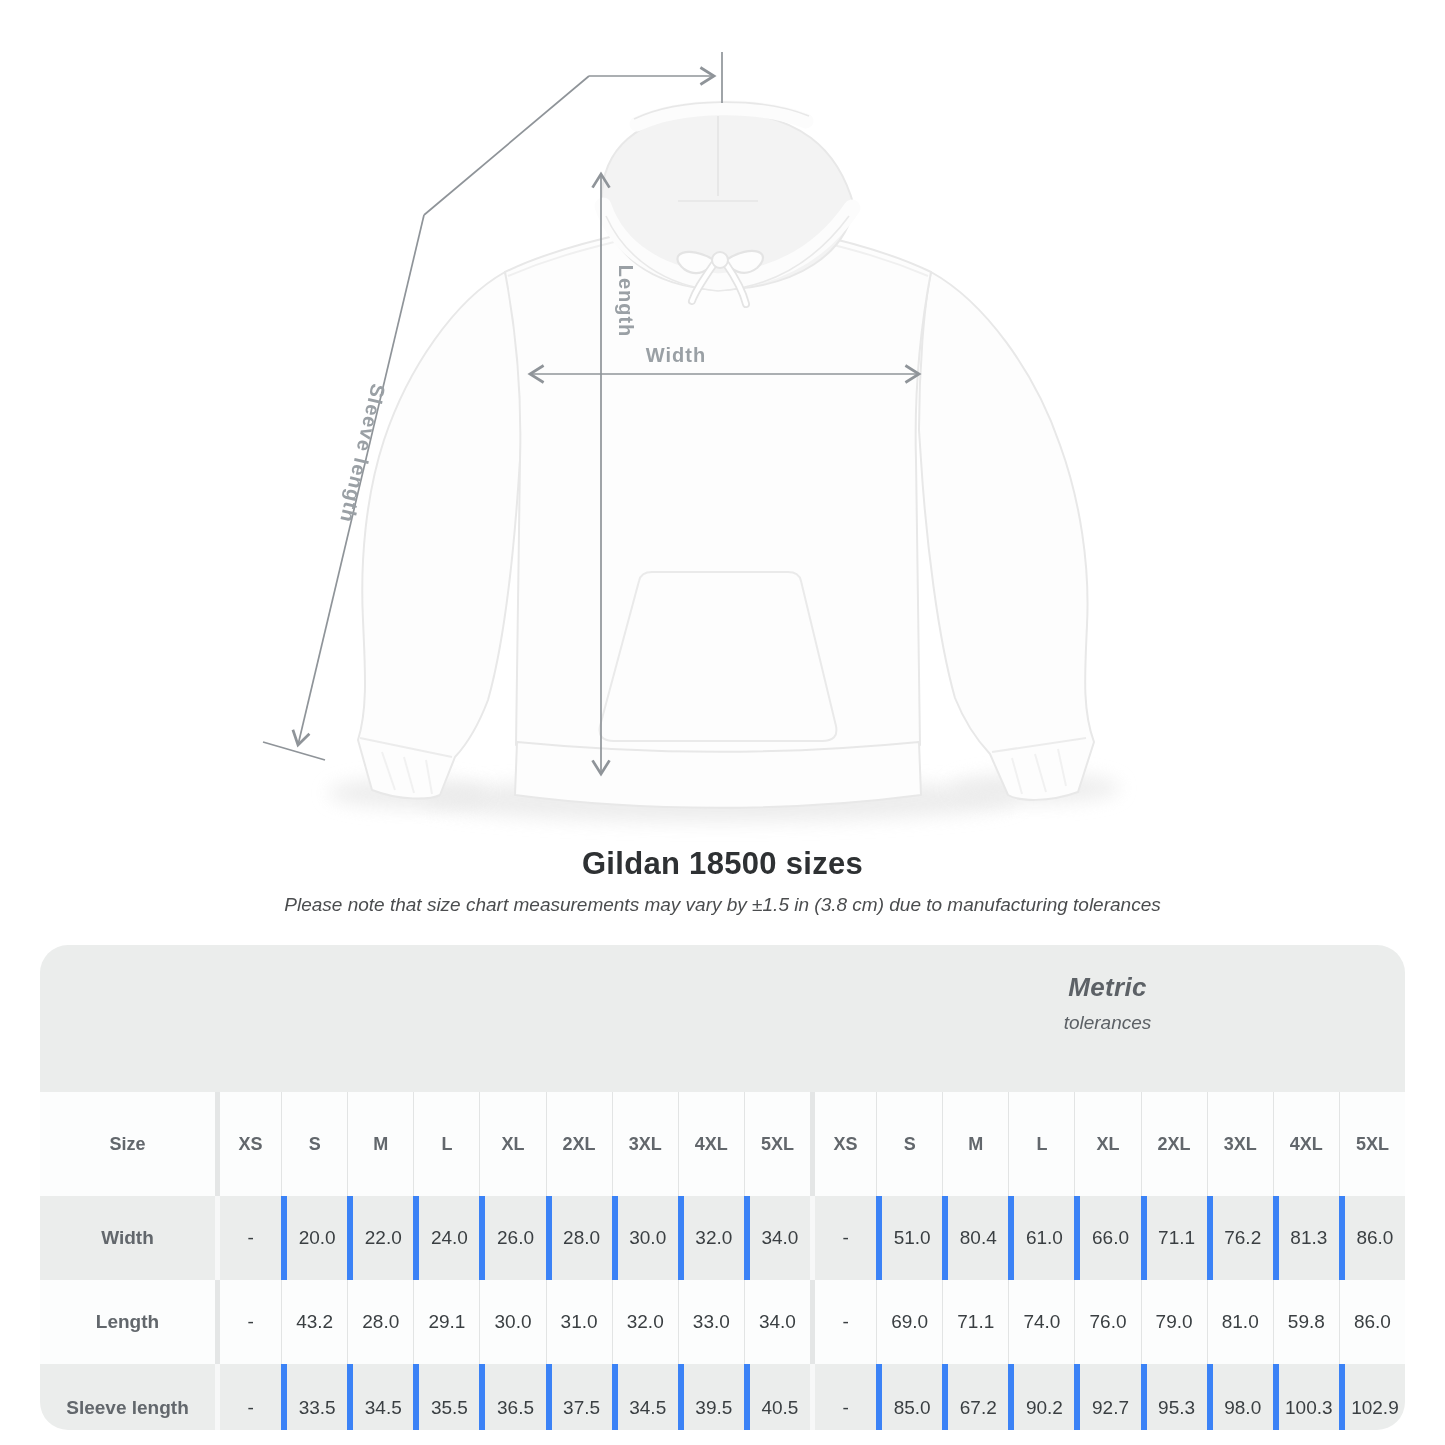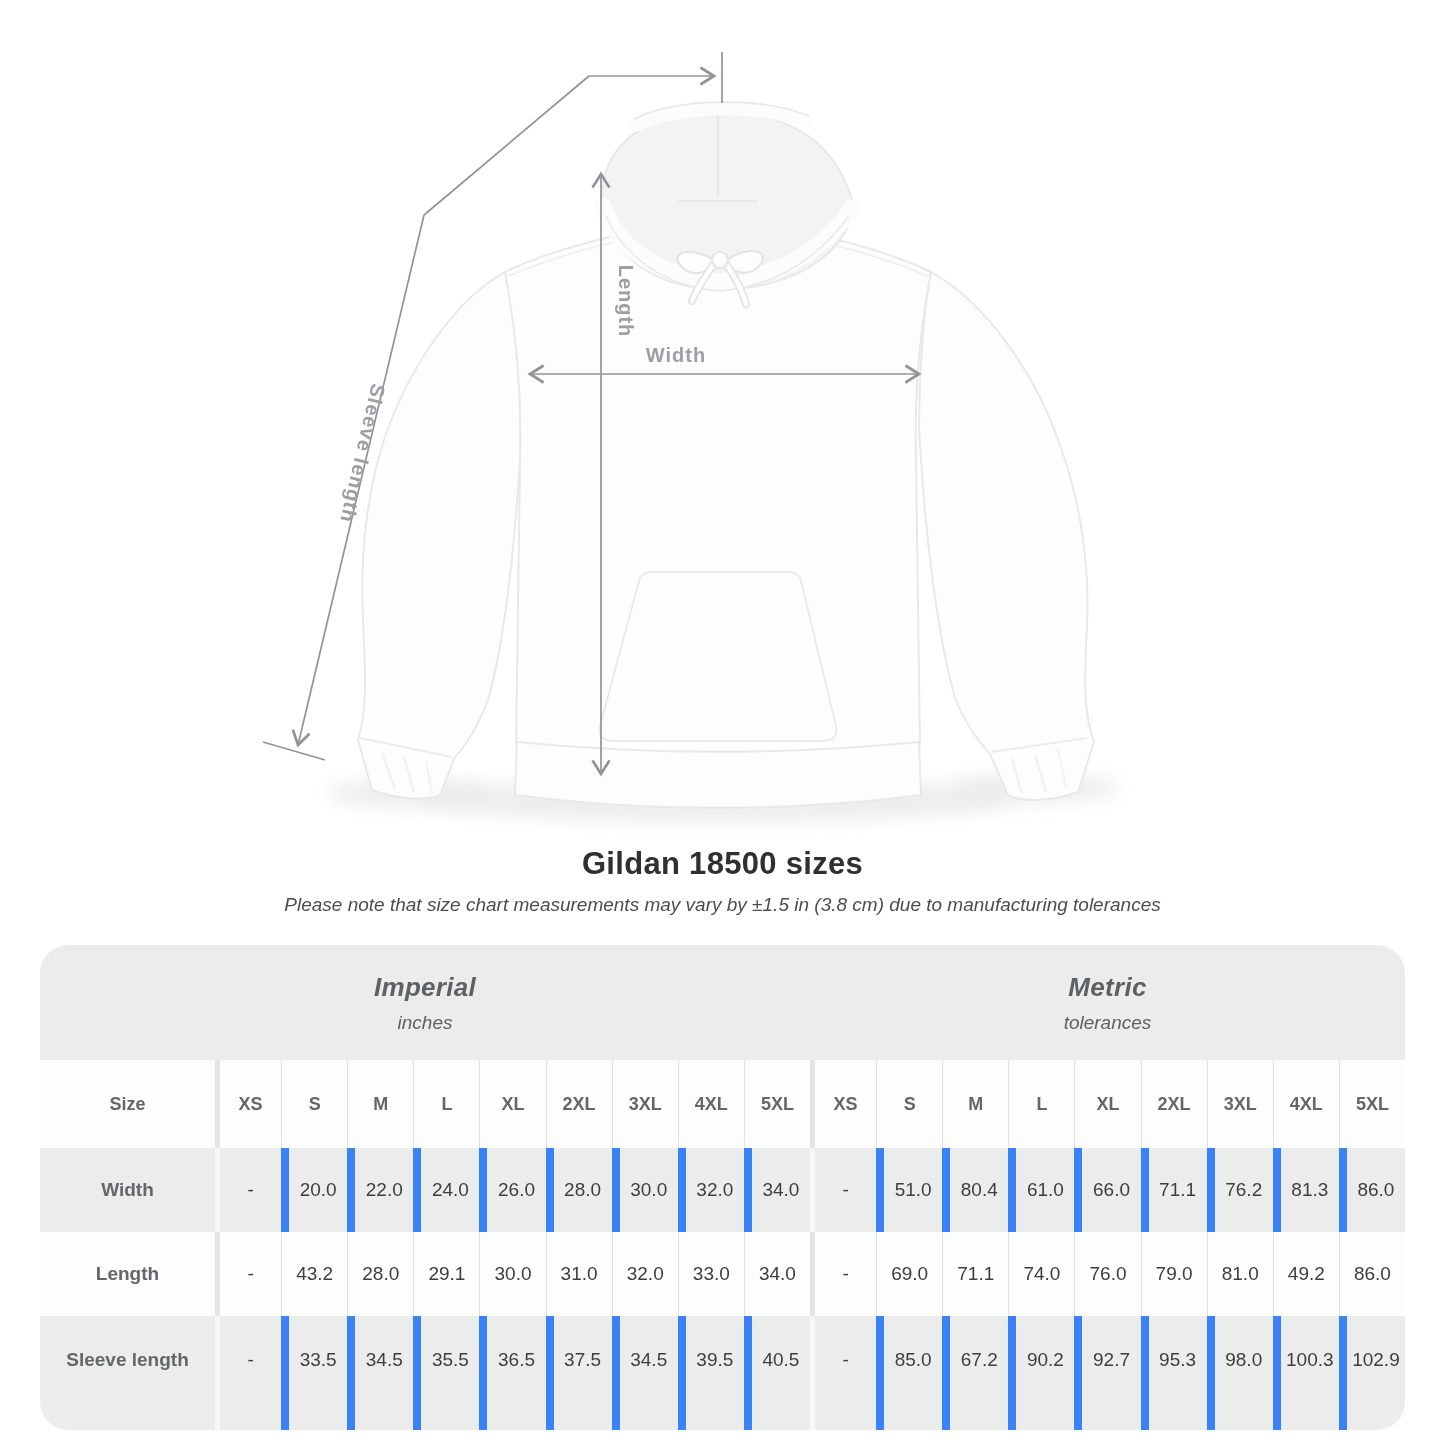--- a/index.html
+++ b/index.html
@@ -25,30 +25,30 @@
   .t-sec-left{grid-column:1 / span 10;}
   .t-sec-right{grid-column:11 / span 9;}
   .t-sec-title{font-size:26px;font-weight:bold;font-style:italic;color:#5c6166;letter-spacing:0.3px;}
   .t-sec-unit{font-size:19px;font-style:italic;color:#5c6166;margin-top:9px;}
   .t-row{display:grid;grid-template-columns:175px repeat(18,1fr);}
   .t-row .cell{
     display:flex;align-items:center;justify-content:center;height:100%;
     font-size:19px;color:#3a3f42;
   }
   .t-row.white{background:#fcfdfd;}
-  .t-row.header{height:88px;}
+  .t-row.header{height:104px;margin-top:32px;}
   .t-row.gray{height:84px;}
   .t-row.mid{height:84px;}
   .t-row.last{height:114px;}
   .t-row.last .cell{padding-bottom:26px;box-sizing:border-box;}
   .t-row .label{font-weight:bold;color:#62676c;}
   .t-row.header .cell{font-weight:bold;color:#62676c;font-size:18px;}
   .t-row.white .cell.v{border-left:1px solid #e2e4e4;}
   .t-row.white .cell.sep{border-left:5px solid #e4e6e6;}
-  .t-row.gray .cell.v{border-left:8px solid #3b82f6;}
+  .t-row.gray .cell.v{border-left:6px solid #3b82f6;}
   .t-row.gray .cell.sep{border-left:5px solid #f7f8f8;}
 </style>
 </head>
 <body>
 
 <div id="stage">
 
   <svg class="figure" width="1445" height="845" viewBox="0 0 1445 845">
     <defs>
       <marker id="ah" viewBox="0 0 12 12" refX="10" refY="6" markerWidth="12" markerHeight="12" orient="auto-start-reverse">
@@ -153,24 +153,20 @@
       <text x="619" y="301" text-anchor="middle" transform="rotate(90 619 301)">Length</text>
       <text x="356" y="452" text-anchor="middle" transform="rotate(103 356 452)">Sleeve length</text>
     </g>
   </svg>
 
   <div class="title">Gildan 18500 sizes</div>
   <div class="note">Please note that size chart measurements may vary by ±1.5 in (3.8 cm) due to manufacturing tolerances</div>
 
   <div class="card">
     <div class="t-band">
-      <div class="t-sec t-sec-left">
-        <div class="t-sec-title">Imperial</div>
-        <div class="t-sec-unit">inches</div>
-      </div>
       <div class="t-sec t-sec-right">
         <div class="t-sec-title">Metric</div>
         <div class="t-sec-unit">tolerances</div>
       </div>
     </div>
     <div class="t-row white header">
         <div class="cell label">Size</div>
         <div class="cell v sep">XS</div>
         <div class="cell v">S</div>
         <div class="cell v">M</div>
@@ -222,21 +218,21 @@
         <div class="cell v">32.0</div>
         <div class="cell v">33.0</div>
         <div class="cell v">34.0</div>
         <div class="cell v sep">-</div>
         <div class="cell v">69.0</div>
         <div class="cell v">71.1</div>
         <div class="cell v">74.0</div>
         <div class="cell v">76.0</div>
         <div class="cell v">79.0</div>
         <div class="cell v">81.0</div>
-        <div class="cell v">49.2</div>
+        <div class="cell v">59.8</div>
         <div class="cell v">86.0</div>
       </div>
     <div class="t-row gray last">
         <div class="cell label">Sleeve length</div>
         <div class="cell v sep">-</div>
         <div class="cell v">33.5</div>
         <div class="cell v">34.5</div>
         <div class="cell v">35.5</div>
         <div class="cell v">36.5</div>
         <div class="cell v">37.5</div>

